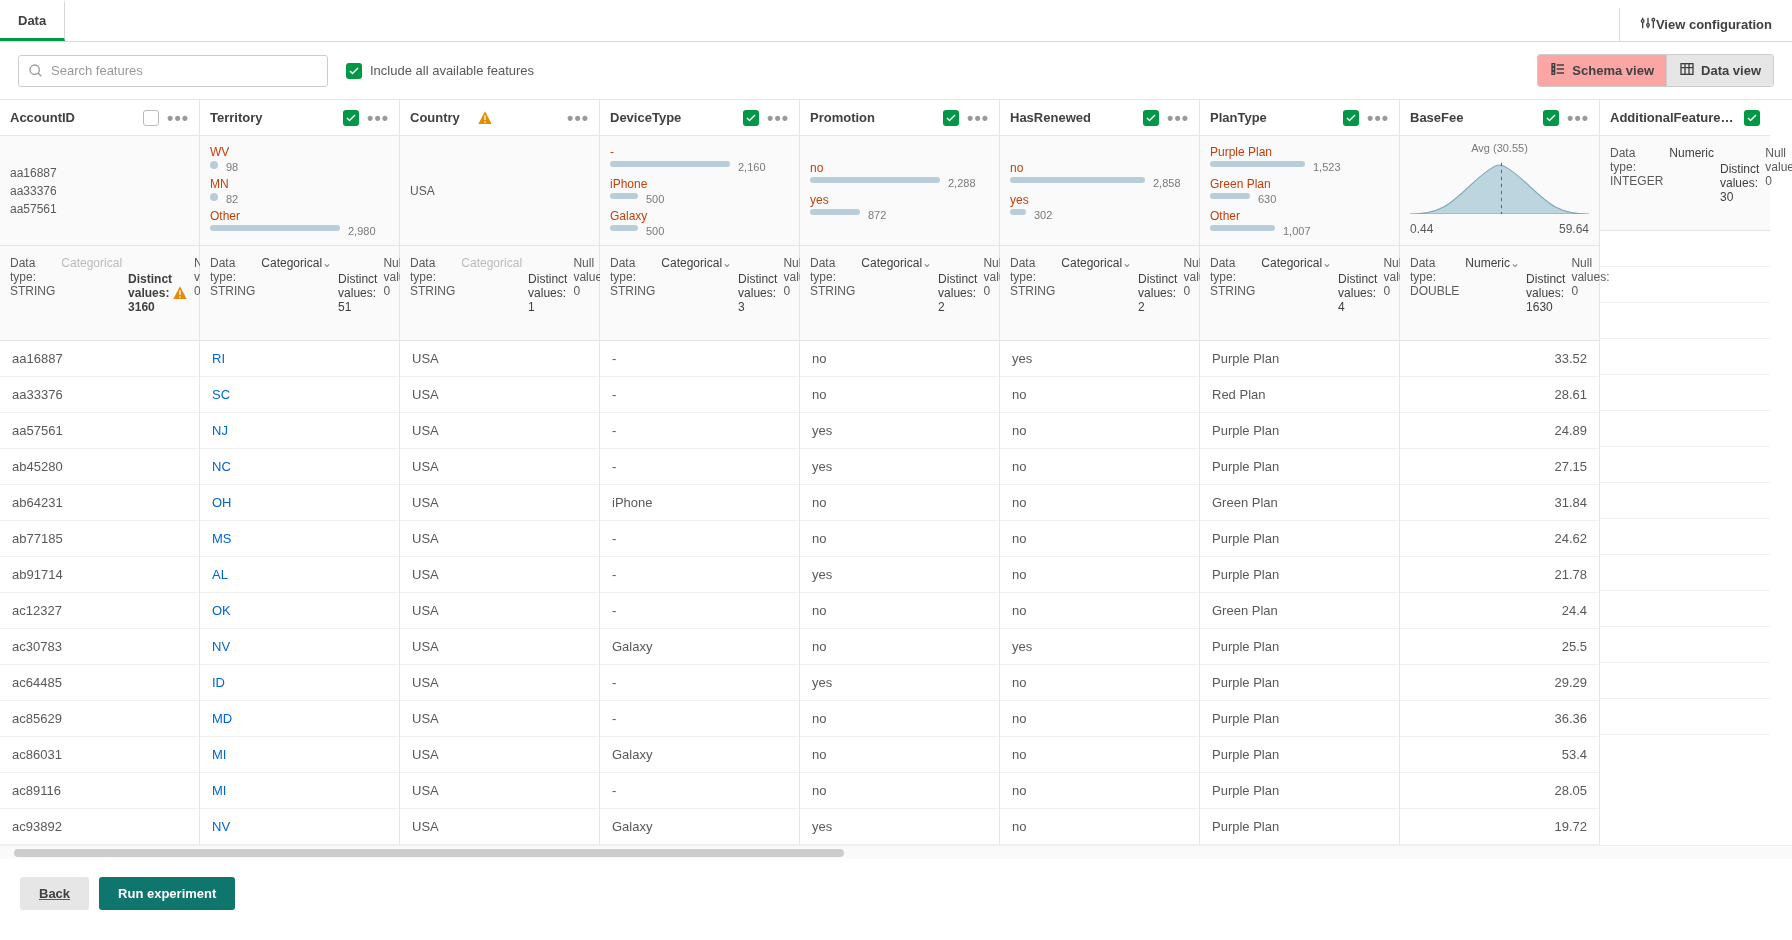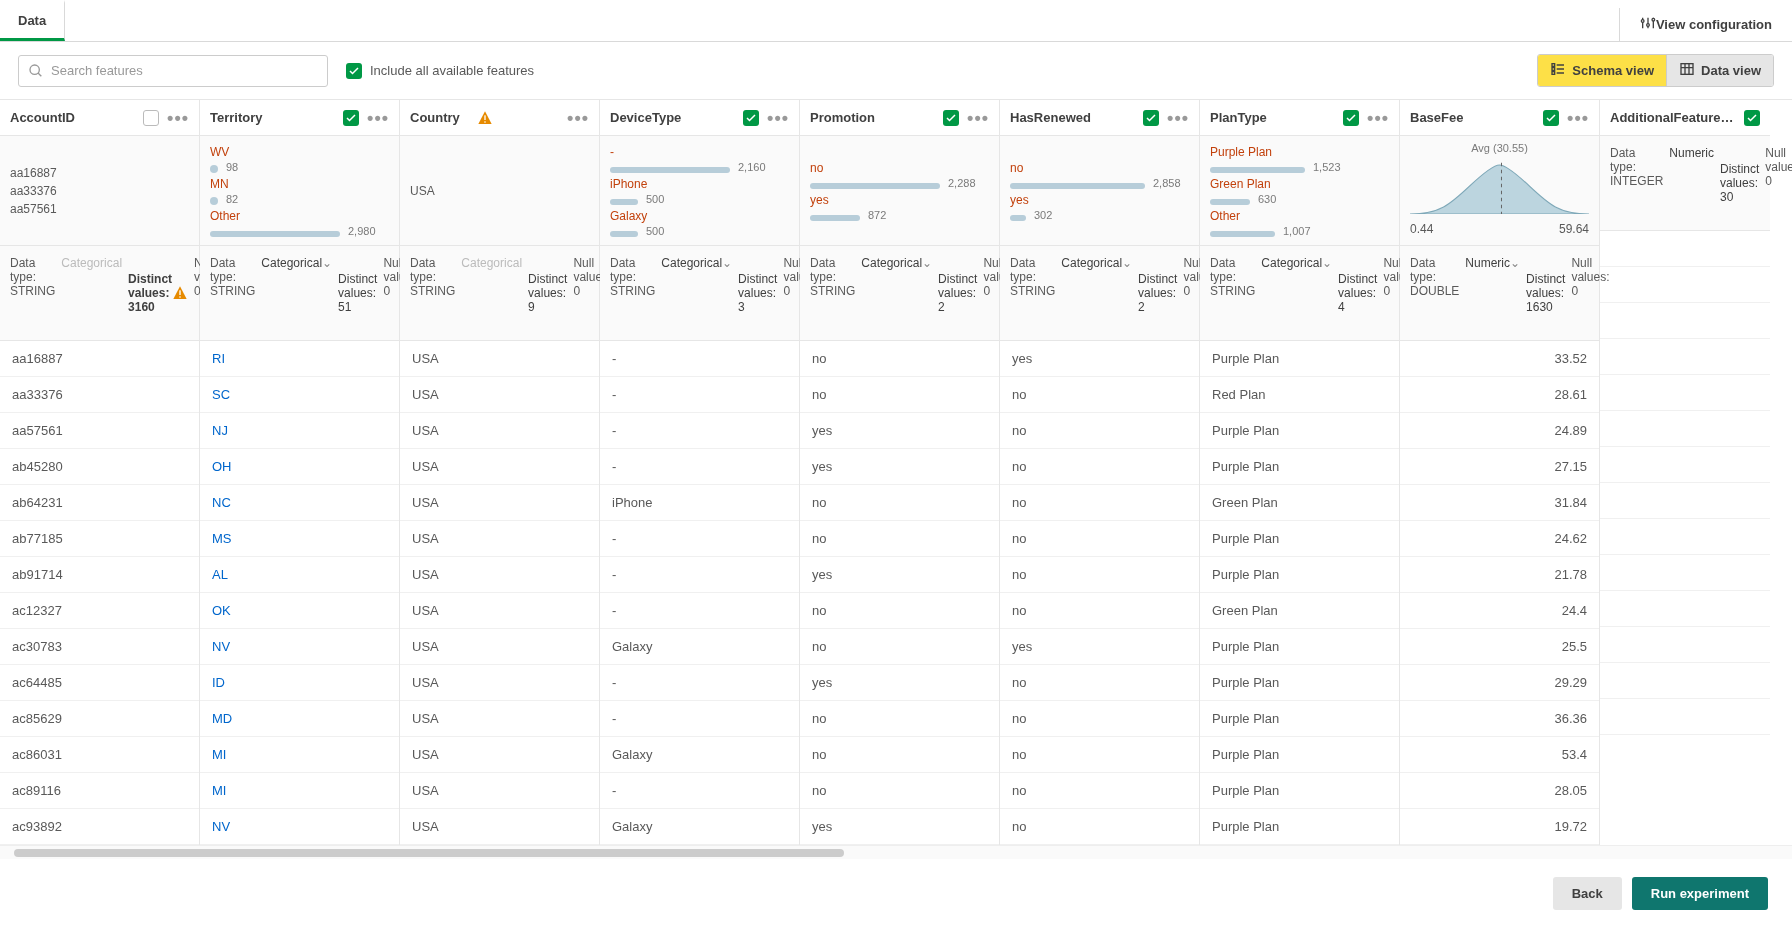--- a/index.html
+++ b/index.html
@@ -18,21 +18,21 @@
   .toolbar { display:flex; align-items:center; padding:12px 18px; gap:18px; }
   .search-wrap { position:relative; width:310px; }
   .search-wrap svg { position:absolute; left:10px; top:8px; width:16px; height:16px; stroke:#999; }
   .search-input { width:100%; height:32px; padding:4px 10px 4px 32px; border:1px solid #ccc; border-radius:3px; font-size:13px; color:#404040; }
   .search-input::placeholder { color:#999; }
   .include-wrap { display:flex; align-items:center; gap:8px; }
   .chk { width:16px; height:16px; border-radius:3px; background:#009845; display:inline-flex; align-items:center; justify-content:center; }
   .chk svg { width:12px; height:12px; fill:#fff; }
   .toolbar-spacer{flex:1;}
   .viewtoggle { display:flex; border:1px solid #ccc; border-radius:3px; overflow:hidden; }
-  .viewtoggle .vt { padding:6px 12px; display:flex; align-items:center; gap:6px; cursor:pointer; background:#fde047; font-weight:600; color:#404040;}
+  .viewtoggle .vt { padding:6px 12px; display:flex; align-items:center; gap:6px; cursor:pointer; background:#fca5a5; font-weight:600; color:#404040;}
   .viewtoggle .vt.active { background:#e6e6e6; }
   .viewtoggle .vt svg { width:16px; height:16px; }
   .viewtoggle .vt + .vt { border-left:1px solid #ccc; }
 
   
   .grid-wrap { overflow-x:auto; border-top:1px solid #e6e6e6; }
   .grid { display:flex; min-width:100%; }
   .col { border-right:1px solid #e6e6e6; flex:0 0 auto; display:flex; flex-direction:column; }
   .col.account { width:200px; }
   .col.territory { width:200px; }
@@ -48,21 +48,21 @@
   .hdr .title { flex:1; white-space:nowrap; overflow:hidden; text-overflow:ellipsis; }
   .hdr .actions { display:flex; align-items:center; gap:6px; }
   .chkbox-empty { width:16px; height:16px; border:1px solid #bbb; border-radius:3px; background:#fff;}
   .dots { cursor:pointer; color:#999; font-size:18px; line-height:1; letter-spacing:1px;}
   .warn { width:16px; height:16px; display:inline-flex; align-items:center; justify-content:center;}
   .warn svg{width:16px;height:16px;}
 
   .summary { background:#fafafa; border-bottom:1px solid #e6e6e6; padding:8px 10px; height:110px; display:flex; flex-direction:column; justify-content:center; gap:4px; font-size:12px; }
   .summary .srow { display:flex; flex-direction:column; gap:2px; }
   .summary .srow .lab { color:#c2410c; }
-  .summary .srow .barline { display:flex; align-items:flex-end; gap:8px; }
+  .summary .srow .barline { display:flex; align-items:flex-start; gap:8px; }
   .summary .bar { height:6px; border-radius:3px; background:#b7cdd9; display:inline-block; }
   .summary .dot { width:8px;height:8px;border-radius:50%;background:#b7cdd9;display:inline-block; }
   .summary .cnt { font-size:11px; color:#7a7a7a; }
   .summary.chart { padding:4px 10px 8px 10px; }
   .chart-cap { text-align:center; font-size:11px; color:#7a7a7a; }
   .chart-range { display:flex; justify-content:space-between; font-size:12px; color:#595959; margin-top:4px;}
   .chart-svg { width:100%; height:56px; }
 
   .meta { background:#fafafa; border-bottom:1px solid #e6e6e6; padding:10px 10px; font-size:12px; color:#595959; height:95px; display:flex; flex-direction:row; gap:6px; }
   .meta .dt { }
@@ -75,21 +75,21 @@
 
   .cell { height:36px; display:flex; align-items:center; padding:0 12px; border-bottom:1px solid #f0f0f0; font-size:13px; color:#595959;}
   .cell.right { justify-content:flex-end; }
   .cell.link { color:#0066cc; }
   .col .cell:nth-child(odd){}
 
   .scrollbar-fake { height:14px; background:#fafafa; border-top:1px solid #eee;}
   .scrollbar-fake .thumb{height:8px;margin:3px 0 0 14px;width:830px;background:#ccc;border-radius:4px;}
 
   
-  .footer { display:flex; justify-content:flex-end; gap:10px; padding:18px 24px 10px 20px; }
+  .footer { display:flex; justify-content:flex-start; gap:10px; padding:18px 6px 10px 20px;text-decoration:underline; }
   .btn { padding:8px 18px; border-radius:3px; font-weight:600; cursor:pointer; border:1px solid transparent;}
   .btn-secondary { background:#e6e6e6; color:#404040;}
   .btn-primary { background:#0f766e; color:#fff;}
 
 </style>
 </head>
 <body>
 
 <div class="app">
 
@@ -248,22 +248,22 @@
               <span>Categorical</span>
               <span class="chev">⌄</span>
             </div>
           <div class="dv">Distinct values: 51</div>
           <div class="nv">Null values: 0</div>
         </div>
         <div class="cells">
             <div class="cell link">RI</div>
             <div class="cell link">SC</div>
             <div class="cell link">NJ</div>
+            <div class="cell link">NC</div>
             <div class="cell link">OH</div>
-            <div class="cell link">NC</div>
             <div class="cell link">MS</div>
             <div class="cell link">AL</div>
             <div class="cell link">OK</div>
             <div class="cell link">NV</div>
             <div class="cell link">ID</div>
             <div class="cell link">MD</div>
             <div class="cell link">MI</div>
             <div class="cell link">MI</div>
             <div class="cell link">NV</div>
           </div>
@@ -285,21 +285,21 @@
             </span>
         </div>
         <div class="summary">
           <div class="lab">USA</div>
         </div>
         <div class="meta">
           <div class="dt">Data type: STRING</div>
           <div class="cat disabled">
               <span>Categorical</span>
             </div>
-          <div class="dv">Distinct values: 9</div>
+          <div class="dv">Distinct values: 1</div>
           <div class="nv">Null values: 0</div>
         </div>
         <div class="cells">
             <div class="cell">USA</div>
             <div class="cell">USA</div>
             <div class="cell">USA</div>
             <div class="cell">USA</div>
             <div class="cell">USA</div>
             <div class="cell">USA</div>
             <div class="cell">USA</div>

